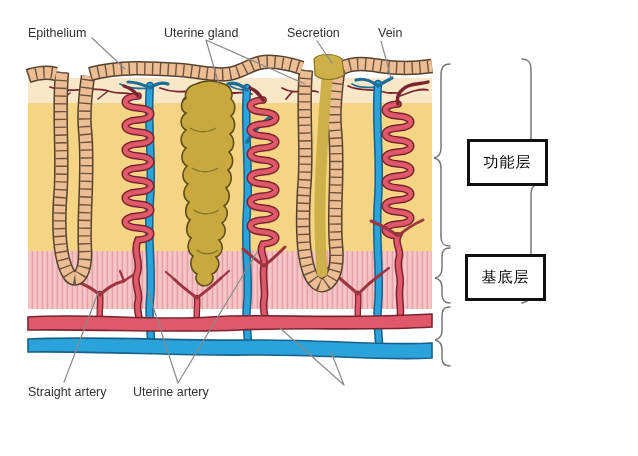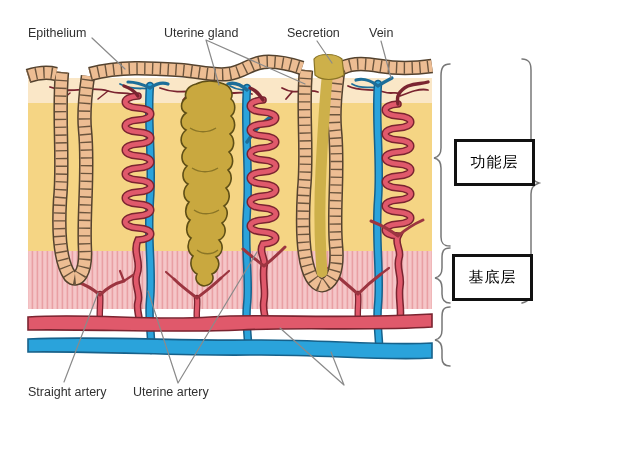--- a/index.html
+++ b/index.html
@@ -2,21 +2,21 @@
 <html><head>
 <meta charset="utf-8">
 <style>
   html,body{margin:0;padding:0;background:#fff;}
   #page{position:relative;width:588px;height:456px;background:#ffffff;overflow:hidden;
         font-family:"Liberation Sans",sans-serif;border-radius:6px;}
   svg{position:absolute;left:0;top:0;}
   .en-label{position:absolute;font-size:12.5px;color:#303030;white-space:nowrap;line-height:14px;}
   .cn-box{position:absolute;background:#ffffff;border:3px solid #111111;display:flex;
           align-items:center;justify-content:center;font-size:15px;color:#000;
-          font-family:"DejaVu Sans",sans-serif;letter-spacing:1px;}
+          font-family:"DejaVu Sans",sans-serif;letter-spacing:1px;margin-left:13px;}
 </style>
 </head>
 <body>
 
 <div id="page">
 
 <svg width="638" height="456" viewBox="0 0 638 456">
   <defs>
     <pattern id="pinkStripes" width="5" height="12" patternUnits="userSpaceOnUse">
       <rect width="5" height="12" fill="#F5C6C8"></rect>
@@ -151,20 +151,20 @@
     <path d="M381,41 L391,78"></path>
     <path d="M64,382 L98,293"></path>
     <path d="M178,383 L148,291 M178,383 L257,252"></path>
     <path d="M344,385 L280,328 M344,385 L331,352"></path>
   </g>
 </svg>
 
 <div class="en-label" style="left:28px;top:26px">Epithelium</div>
 <div class="en-label" style="left:164px;top:26px">Uterine gland</div>
 <div class="en-label" style="left:287px;top:26px">Secretion</div>
-<div class="en-label" style="left:369px;top:26px">Vein</div>
+<div class="en-label" style="left:378px;top:26px">Vein</div>
 <div class="en-label" style="left:28px;top:385px">Straight artery</div>
 <div class="en-label" style="left:133px;top:385px">Uterine artery</div>
 
 <div class="cn-box" style="left:454px;top:139px;width:75px;height:41px">功能层</div>
 <div class="cn-box" style="left:452px;top:254px;width:75px;height:41px">基底层</div>
 
 </div>
 
 </body></html>

